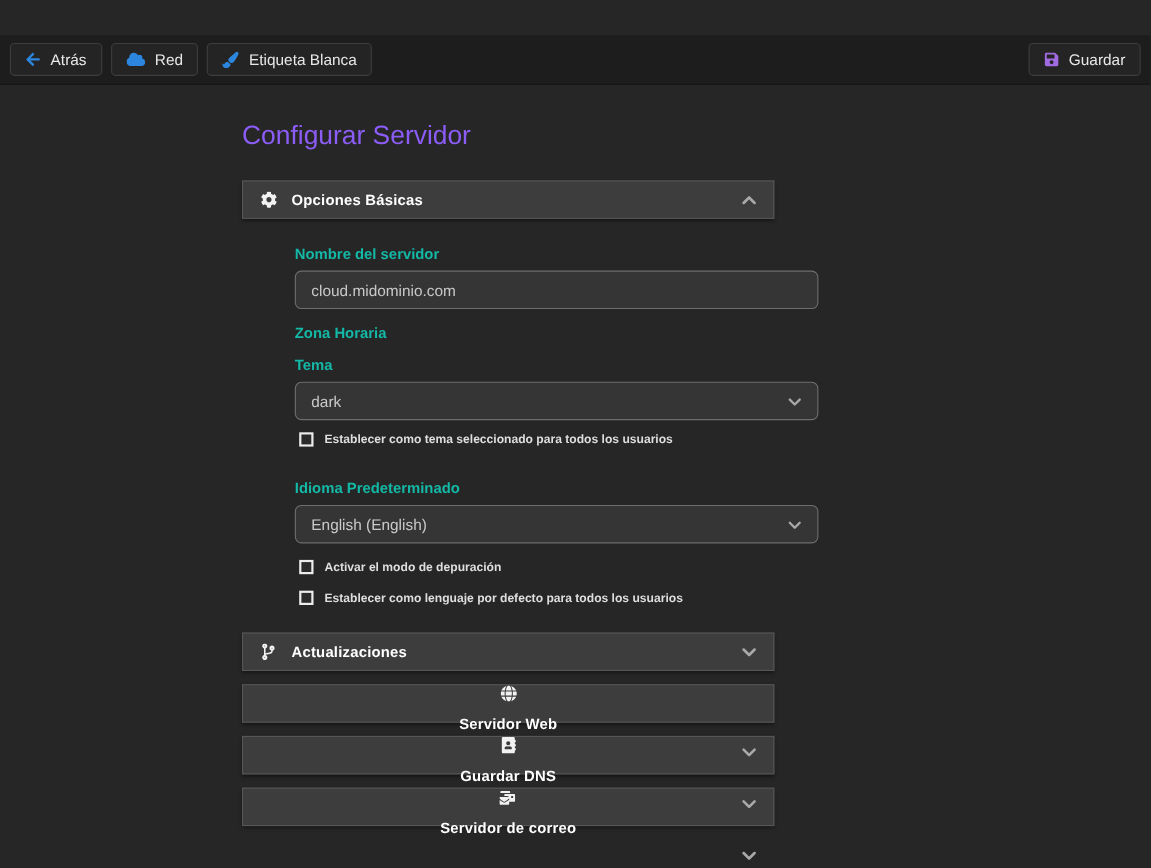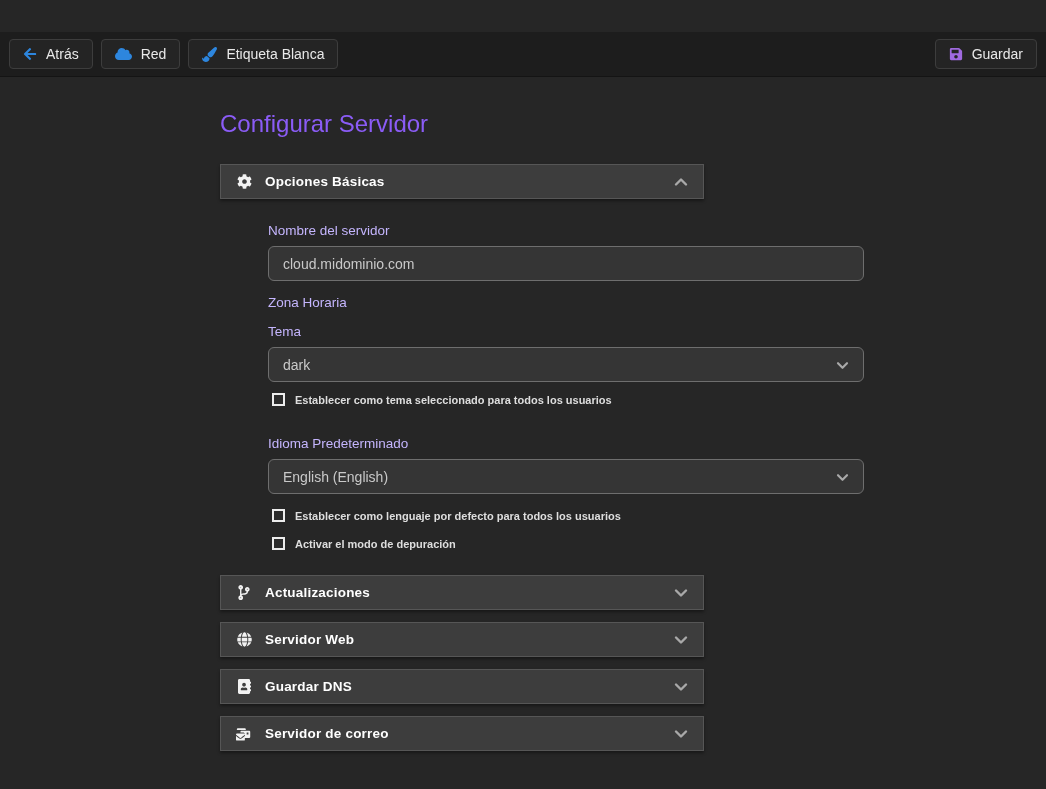--- a/index.html
+++ b/index.html
@@ -57,32 +57,32 @@
   }
   .acc-header .hdr-icon { width:16px; display:flex; justify-content:center; }
   .acc-header .hdr-icon svg { fill:#f2f2f2; display:block; }
   .acc-title {
     color:#ffffff;
     font-weight:700;
     font-size:13.5px;
     letter-spacing:.2px;
   }
   .acc-chevron { margin-left:auto; display:flex; }
-  .acc-gap { margin-top:12px; }
+  .acc-gap { margin-top:12px;flex-direction:column; }
   .first-collapsed { margin-top:25px; }
   
   .section-body { padding:24px 50px 0 48px; }
   .field-label {
     font-size:13.5px;
-    font-weight:400;
-    color:#c4b5fd;
+    font-weight:700;
+    color:#14b8a6;
     margin-bottom:8px;
   }
   .text-input, .select-box {
-    width:596px;
+    width:476px;
     height:35px;
     background:#353535;
     border:1px solid #6e6e6e;
     border-radius:6px;
     color:#c9c9c9;
     font-size:14px;
     padding:0 14px;
     font-family:"Liberation Sans", sans-serif;
   }
   .text-input { display:block; outline:none; }
@@ -204,26 +204,26 @@
         <span>English (English)</span>
         <span>
           <svg width="13" height="9" viewBox="0 0 14 10">
               <polyline class="chev" points="2,2.5 7,7.5 12,2.5"></polyline>
             </svg>
         </span>
       </div>
 
       <div class="checkbox-row">
         <span class="checkbox"></span>
-        <span class="checkbox-label">Establecer como lenguaje por defecto para todos los usuarios</span>
+        <span class="checkbox-label">Activar el modo de depuración</span>
       </div>
 
       <div class="checkbox-row">
         <span class="checkbox"></span>
-        <span class="checkbox-label">Activar el modo de depuración</span>
+        <span class="checkbox-label">Establecer como lenguaje por defecto para todos los usuarios</span>
       </div>
 
     </div>
 
     <div class="acc-header first-collapsed">
       <span class="hdr-icon">
         <svg width="12" height="15" viewBox="0 0 384 512">
             <path d="M384 144c0-44.2-35.8-80-80-80s-80 35.8-80 80c0 36.4 24.3 67.1 57.5 76.8-.6 16.1-4.2 28.5-11 36.9-15.4 19.2-49.3 22.4-85.2 25.7-28.2 2.6-57.4 5.4-81.3 16.9v-144c32.5-10.2 56-40.5 56-76.3 0-44.2-35.8-80-80-80S0 35.8 0 80c0 35.8 23.5 66.1 56 76.3v199.3C23.5 365.9 0 396.2 0 432c0 44.2 35.8 80 80 80s80-35.8 80-80c0-34-21.2-63.1-51.2-74.6 3.1-5.2 7.8-9.8 14.9-13.4 16.2-8.2 40.4-10.4 66.1-12.8 42.2-3.9 90-8.4 118.2-43.4 14-17.4 21.1-39.8 21.6-67.9 31.6-10.8 54.4-40.7 54.4-75.9zM80 64c8.8 0 16 7.2 16 16s-7.2 16-16 16-16-7.2-16-16 7.2-16 16-16zm0 384c-8.8 0-16-7.2-16-16s7.2-16 16-16 16 7.2 16 16-7.2 16-16 16zm224-320c8.8 0 16 7.2 16 16s-7.2 16-16 16-16-7.2-16-16 7.2-16 16-16z"></path>
           </svg>
       </span>

